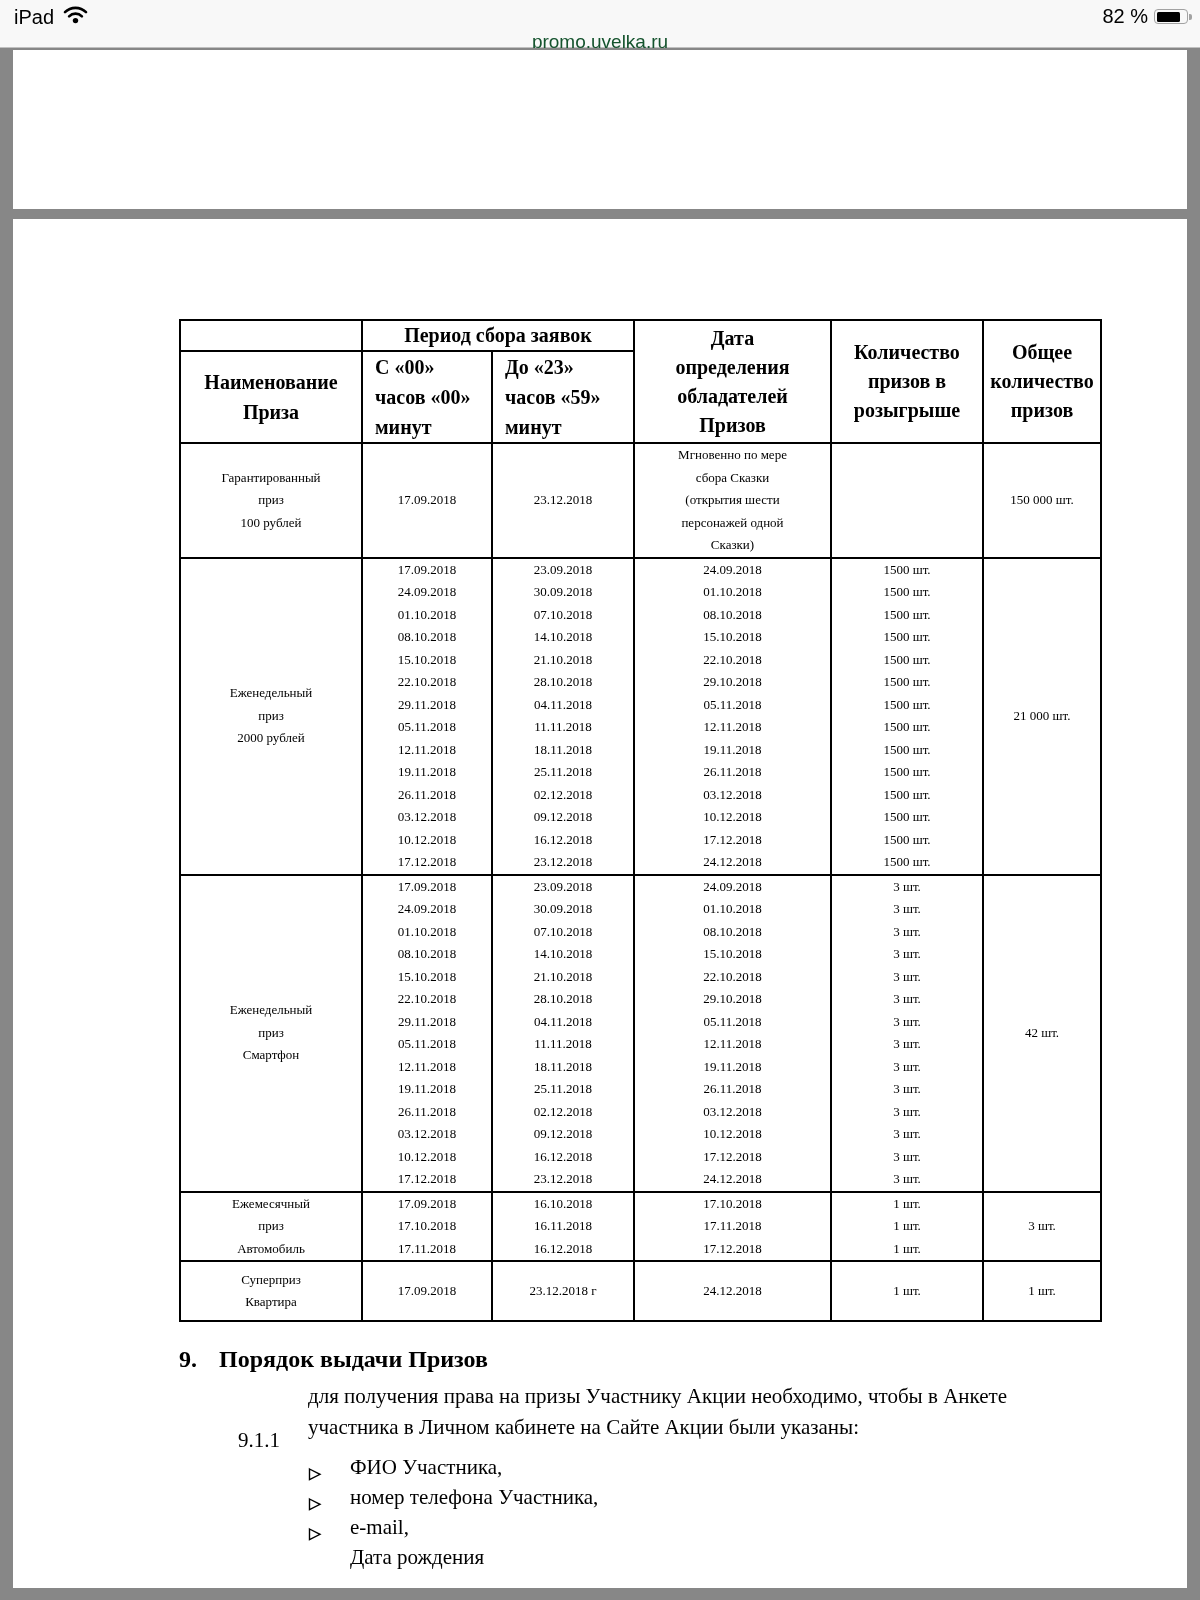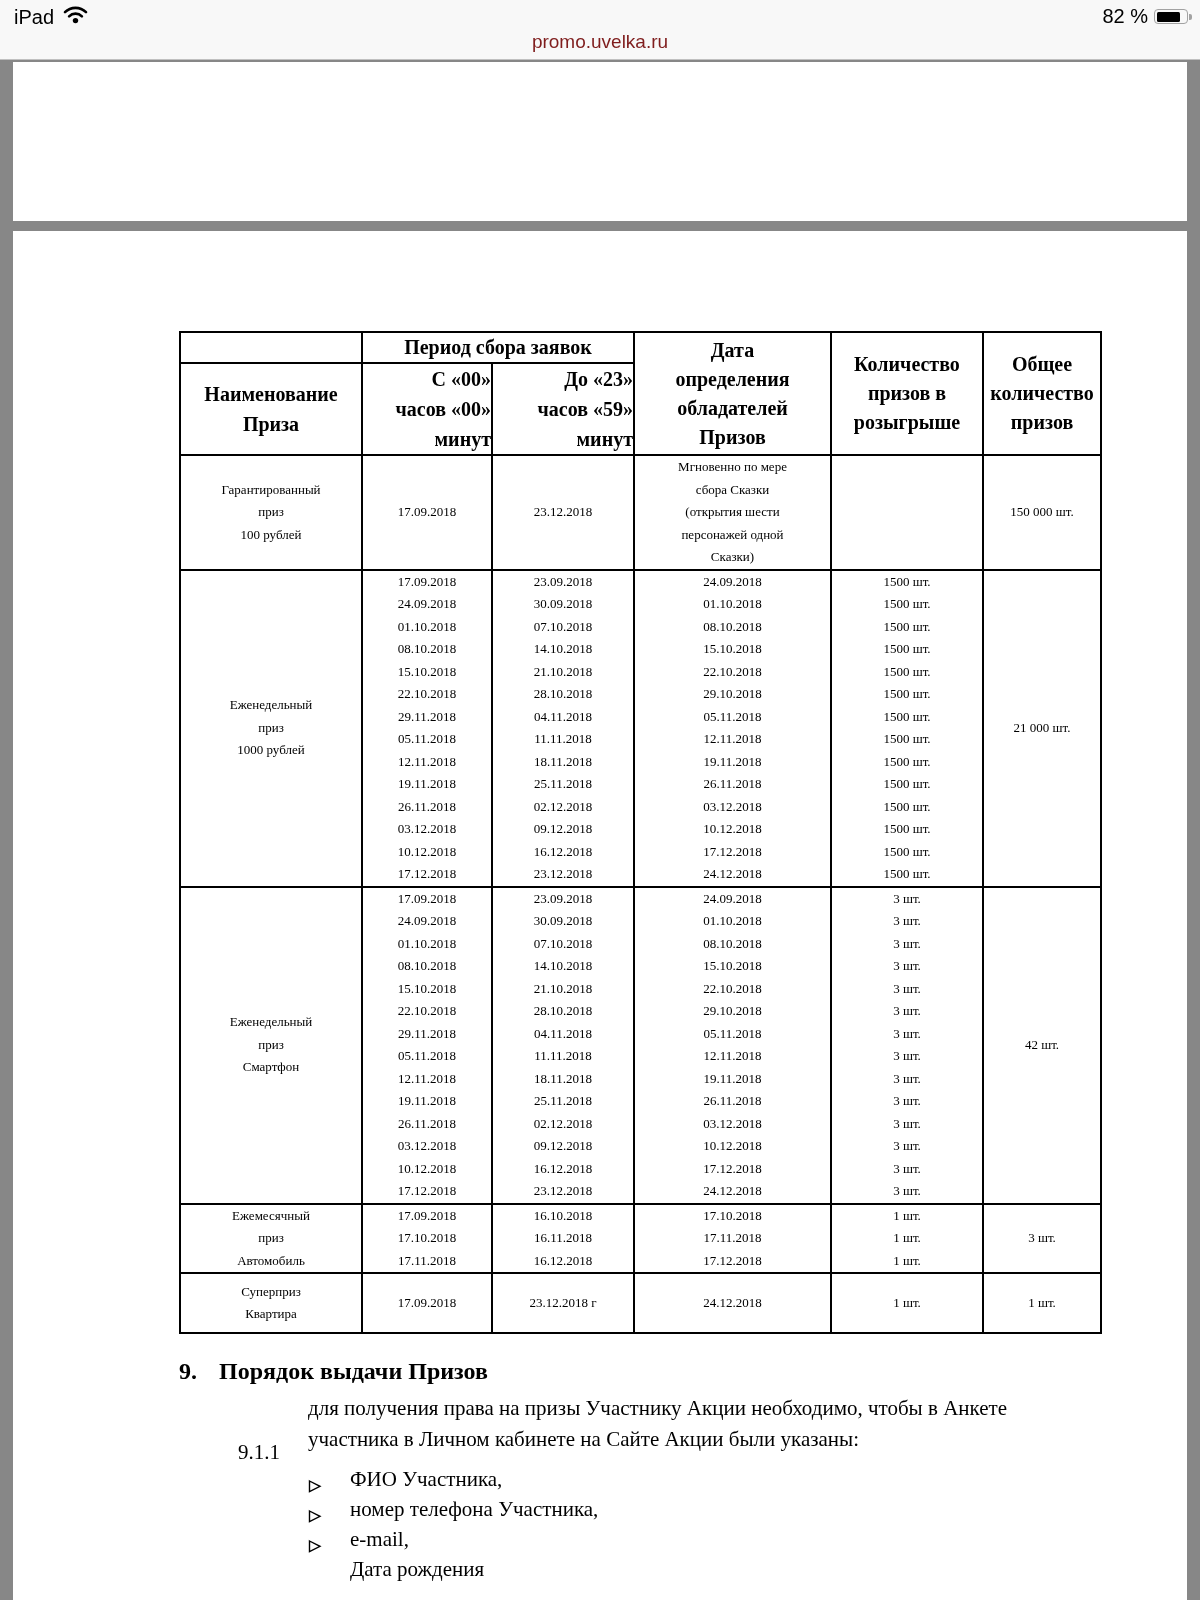--- a/index.html
+++ b/index.html
@@ -1,48 +1,48 @@
 <!DOCTYPE html>
 <html><head>
 <meta charset="utf-8">
 <style>
   * { margin:0; padding:0; box-sizing:border-box; }
   html,body { width:1200px; height:1600px; overflow:hidden; background:#878787; }
   body { font-family:"Liberation Serif", serif; color:#000; }
 
   
   .status-bar{
-    position:relative; width:1200px; height:60px; background:#f8f8f8;
+    position:relative; width:1200px; height:48px; background:#f8f8f8;
     border-bottom:1px solid #c0c0c0;
     font-family:"Liberation Sans", sans-serif;
   }
   .sb-row1{ position:absolute; top:3px; left:0; right:0; height:26px; }
   .sb-left{ position:absolute; left:14px; top:2px; display:flex; align-items:center; gap:9px; font-size:20px; }
   .sb-time{ position:absolute; left:0; right:0; text-align:center; top:2px; font-size:20px; font-weight:700; letter-spacing:.3px; }
   .sb-right{ position:absolute; right:12px; top:2px; display:flex; align-items:center; gap:6px; font-size:20px;justify-content:center; }
   .battery{ position:relative; width:34px; height:15px; border:1.5px solid #a2a2a2; border-radius:4px; padding:1.5px; display:inline-block; background:#f8f8f8; }
   .battery-fill{ display:block; height:100%; background:#000; border-radius:1.5px; }
   .battery-nub{ position:absolute; right:-5px; top:4px; width:3px; height:6px; background:#a2a2a2; border-radius:0 2px 2px 0; }
-  .sb-url{ position:absolute; top:31px; left:0; right:0; text-align:center; font-size:19px; color:#7f1d1d; }
+  .sb-url{ position:absolute; top:31px; left:0; right:0; text-align:center; font-size:19px; color:#14532d; }
 
   
   .doc-area{ position:relative; width:1200px; height:1540px; background:#878787; }
   .page{ position:absolute; left:13px; width:1174px; background:#fff; }
   .page1{ top:2px; height:159px; }
   .page2{ top:171px; height:1369px; padding:100px 0 0 166px; }
 
   
   table.prize-table{ border-collapse:collapse; table-layout:fixed; width:921px; background:#fff; }
   .prize-table th, .prize-table td{ border:2px solid #000; vertical-align:middle; text-align:center; overflow:hidden; }
   .prize-table th{ font-size:20px; font-weight:700; line-height:29px; }
   .prize-table td{ font-size:13px; }
   .prize-table td div, .prize-table td{ line-height:22.5px; }
   tr.hrow1 th{ height:29px; }
   tr.hrow2 th{ height:90px; line-height:30px; }
-  th.left{ text-align:right; padding-left:12px; }
+  th.left{ text-align:left; padding-left:12px; }
   tbody tr.group-4 td{ height:60px; }
 
   
   .footer-text{ width:921px; margin-top:20px; font-size:21px; }
   .sec-heading{ text-align:left; font-weight:700; font-size:24px; line-height:34px; margin-bottom:5px; }
   .sec-heading .gap{ display:inline-block; width:22px; }
   .p91{ line-height:31px; }
   .p911{ position:relative; padding-left:129px; line-height:31px; margin-top:1px; }
   .p911 .num{ position:absolute; left:59px; top:0;margin-top:44px; }
   ul.bullets{ list-style:none; margin-top:9px; padding-left:129px; }
@@ -151,21 +151,21 @@
               </td>
               <td></td>
               <td>
                 <div>150 000 шт.</div>
               </td>
             </tr>
             <tr class="group-1">
               <td>
                 <div>Еженедельный</div>
                 <div>приз</div>
-                <div>1000 рублей</div>
+                <div>2000 рублей</div>
               </td>
               <td>
                 <div>17.09.2018</div>
                 <div>24.09.2018</div>
                 <div>01.10.2018</div>
                 <div>08.10.2018</div>
                 <div>15.10.2018</div>
                 <div>22.10.2018</div>
                 <div>29.11.2018</div>
                 <div>05.11.2018</div>

